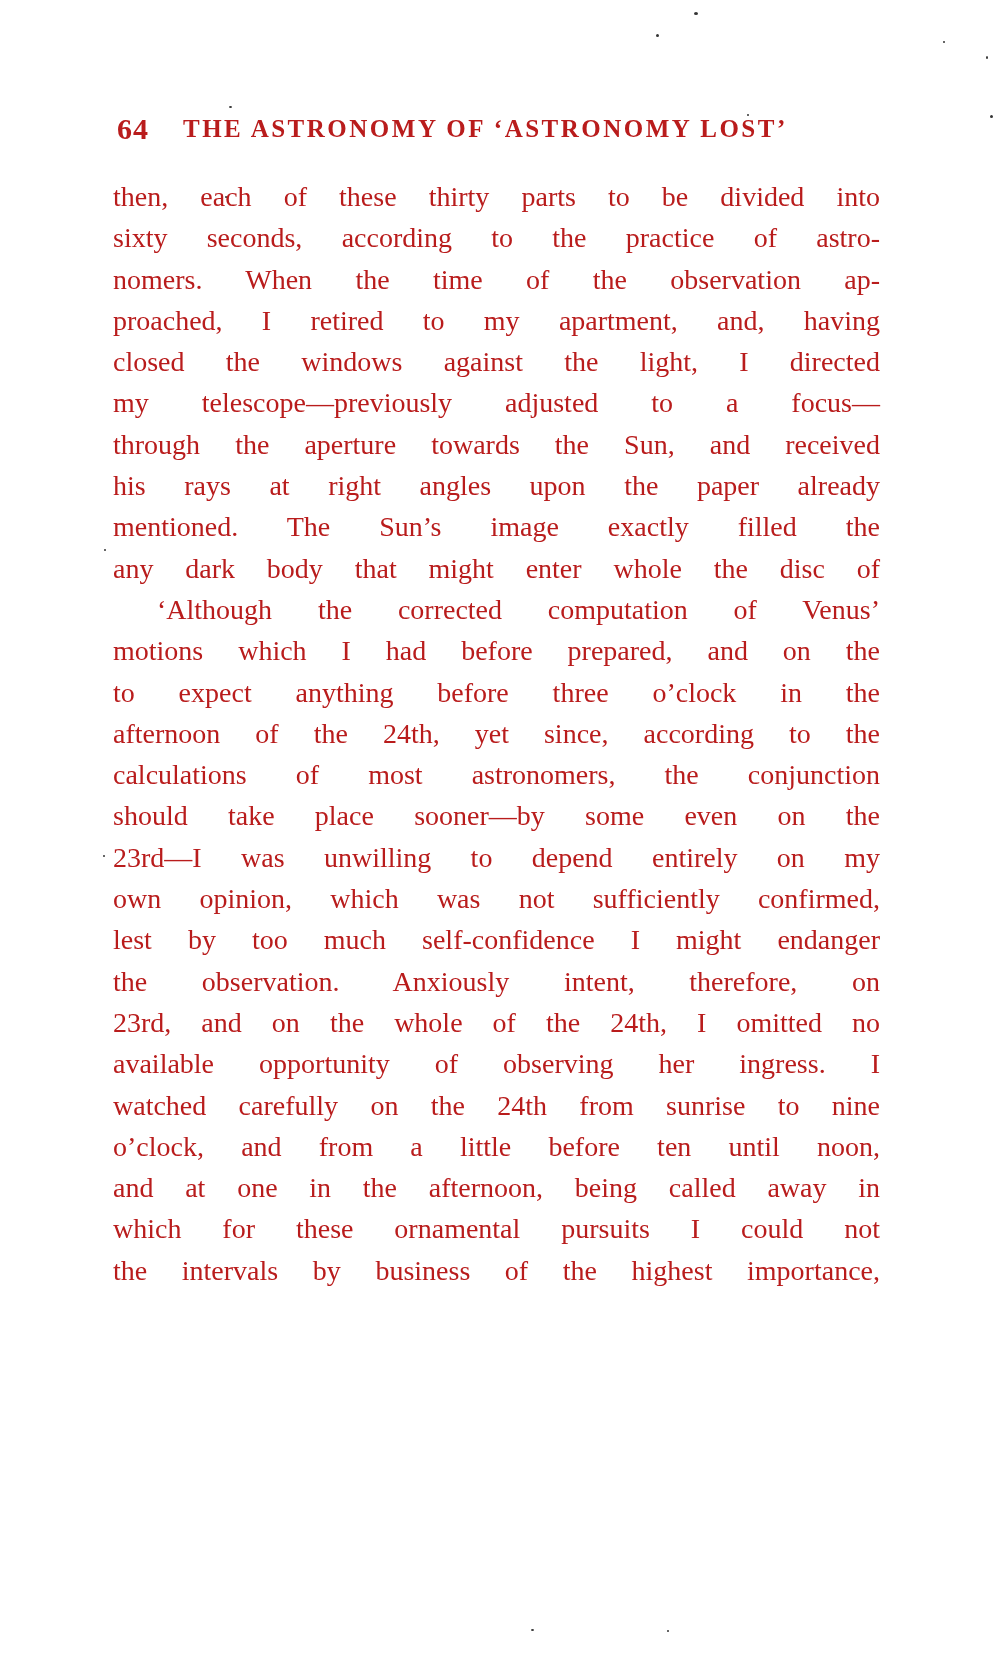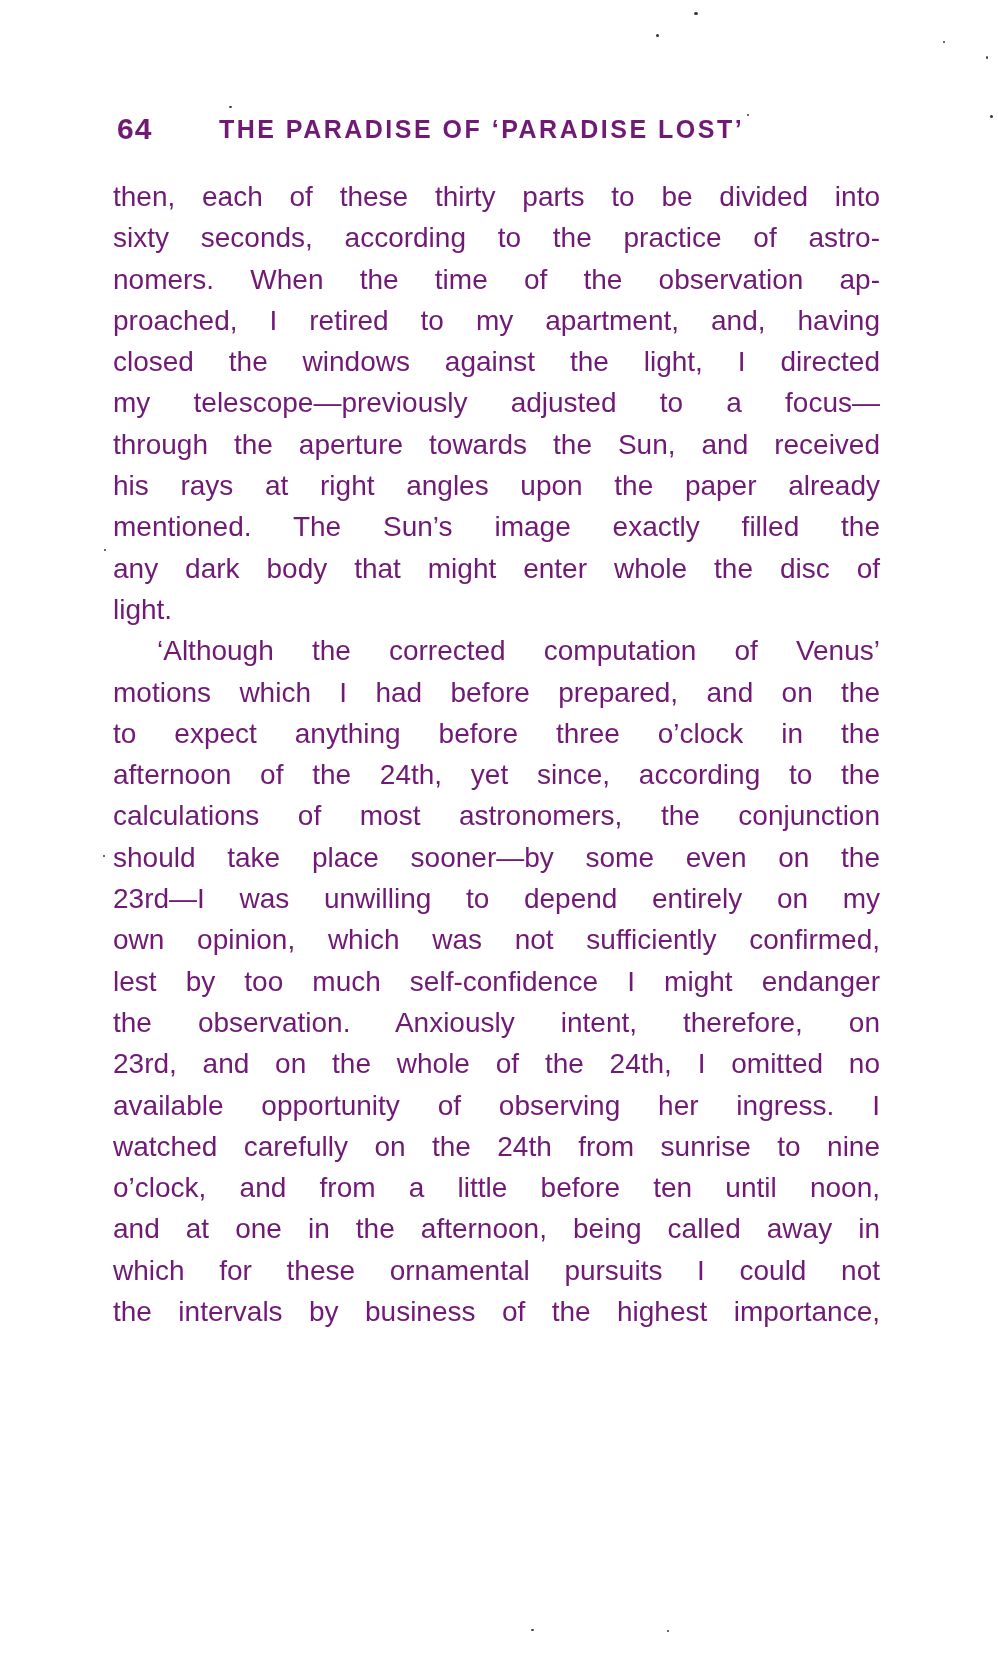--- a/index.html
+++ b/index.html
@@ -5,22 +5,22 @@
   html, body {
     margin: 0;
     padding: 0;
     background: #ffffff;
   }
   .page {
     position: relative;
     width: 998px;
     height: 1660px;
     background: #ffffff;
-    color: #701a75;
-    font-family: Liberation Sans, sans-serif;
+    color: #b91c1c;
+    font-family: Liberation Serif, serif;
     overflow: hidden;
   }
   .running-header {
     position: absolute;
     top: 112px;
     left: 113px;
     right: 118px;
     height: 40px;
   }
   .page-number {
@@ -68,35 +68,34 @@
     opacity: 0.85;
   }
 </style>
 </head>
 <body>
 
 <div class="page">
 
   <div class="running-header">
     <span class="page-number">64</span>
-    <div class="header-title">THE PARADISE OF ‘PARADISE LOST’</div>
+    <div class="header-title">THE ASTRONOMY OF ‘ASTRONOMY LOST’</div>
   </div>
 
   <div class="text-body">
       <div class="line">then, each of these thirty parts to be divided into</div>
       <div class="line">sixty seconds, according to the practice of astro-</div>
       <div class="line">nomers.  When the time of the observation ap-</div>
       <div class="line">proached, I retired to my apartment, and, having</div>
       <div class="line">closed the windows against the light, I directed</div>
       <div class="line">my telescope—previously adjusted to a focus—</div>
       <div class="line">through the aperture towards the Sun, and received</div>
       <div class="line">his rays at right angles upon the paper already</div>
       <div class="line">mentioned.  The Sun’s image exactly filled the</div>
       <div class="line">any dark body that might enter whole the disc of</div>
-      <div class="line flush-left">light.</div>
       <div class="line indent">‘Although the corrected computation of Venus’</div>
       <div class="line">motions which I had before prepared, and on the</div>
       <div class="line">to expect anything before three o’clock in the</div>
       <div class="line">afternoon of the 24th, yet since, according to the</div>
       <div class="line">calculations of most astronomers, the conjunction</div>
       <div class="line">should take place sooner—by some even on the</div>
       <div class="line">23rd—I was unwilling to depend entirely on my</div>
       <div class="line">own opinion, which was not sufficiently confirmed,</div>
       <div class="line">lest by too much self-confidence I might endanger</div>
       <div class="line">the observation.  Anxiously intent, therefore, on</div>

